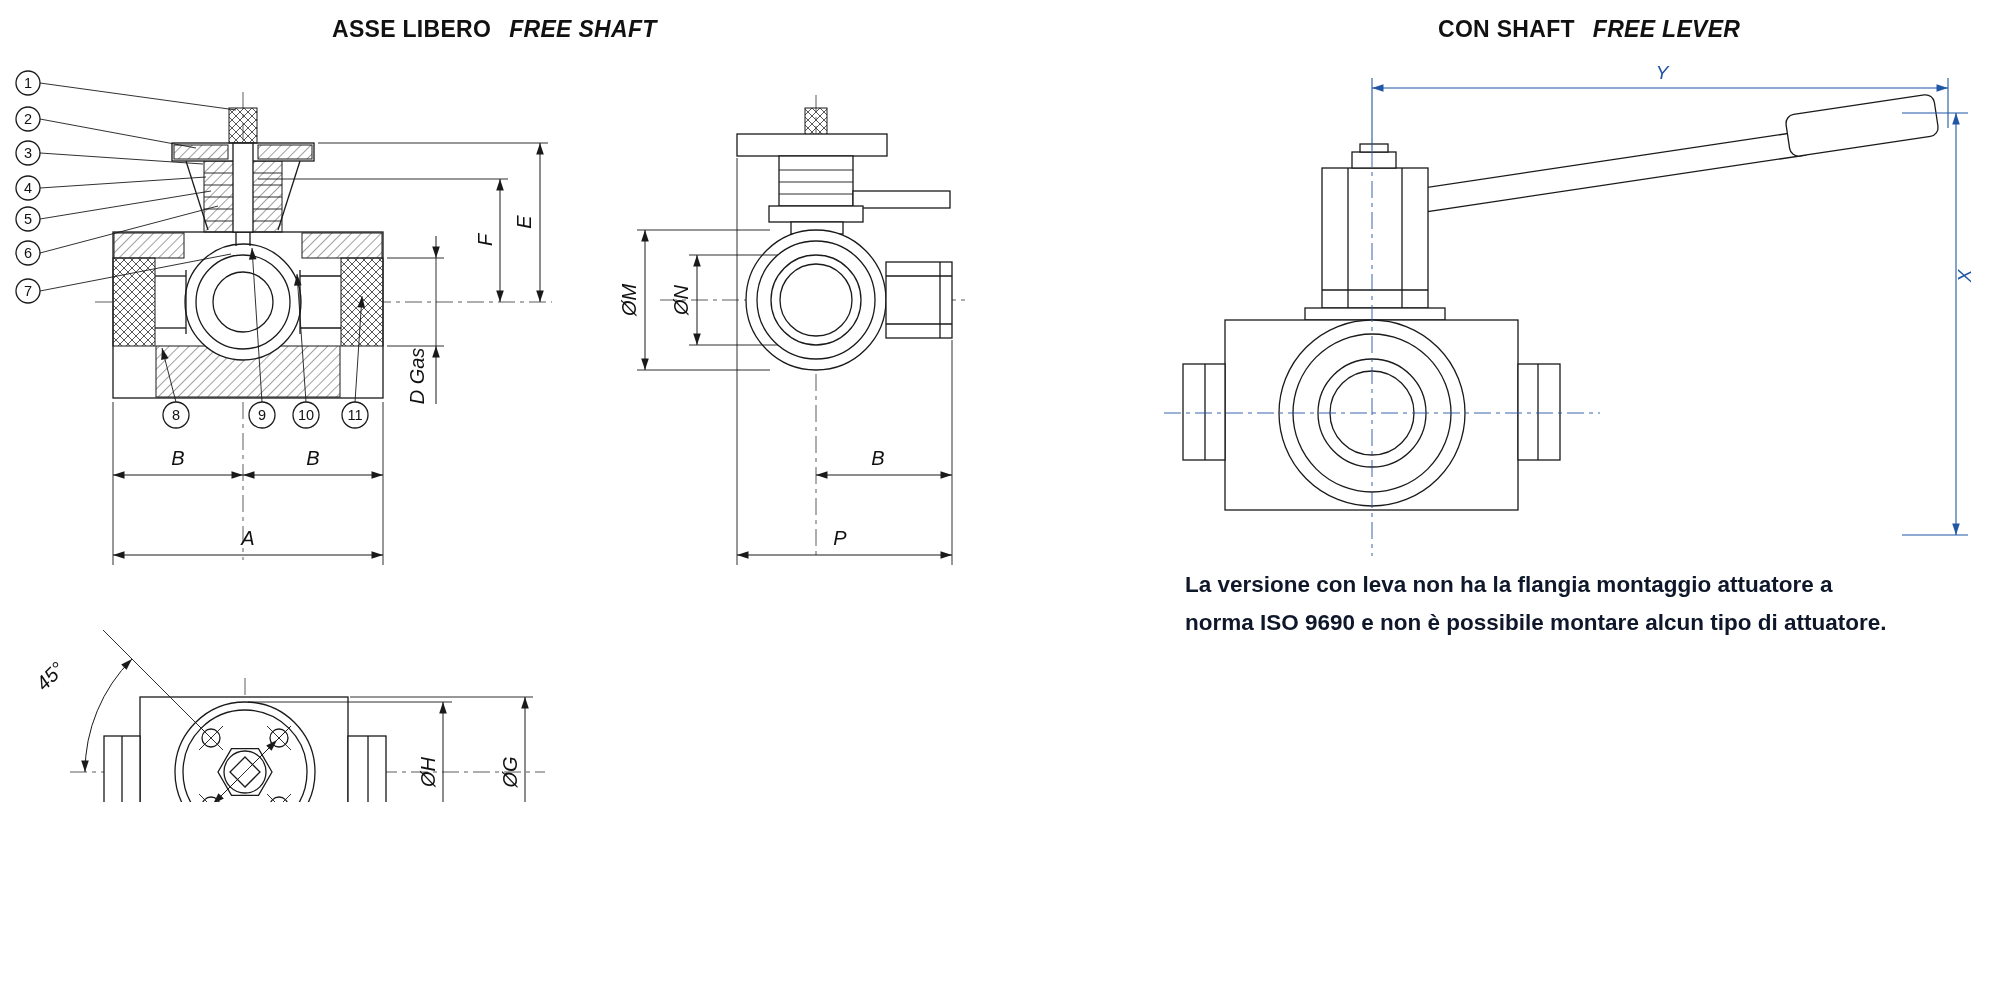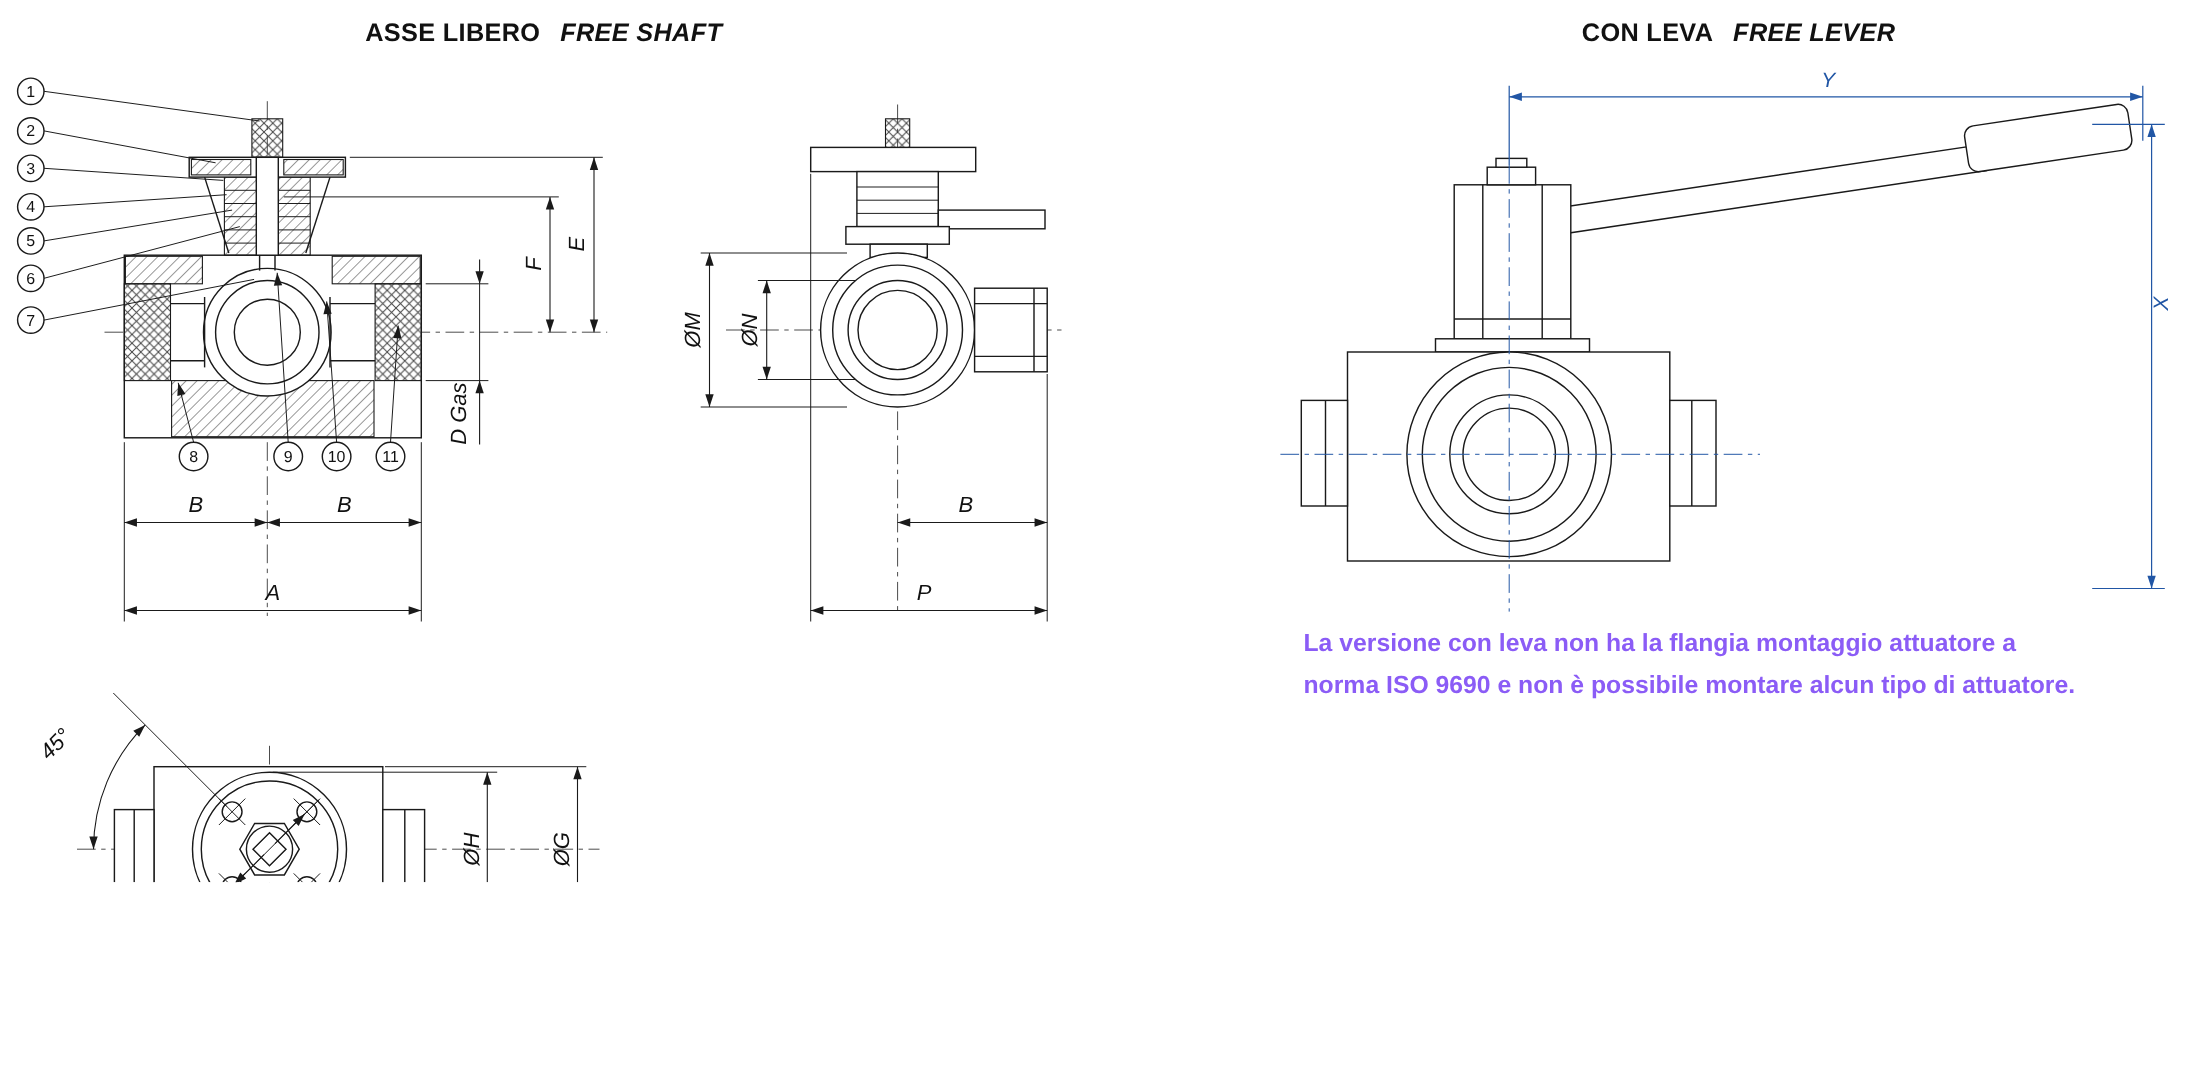--- a/index.html
+++ b/index.html
@@ -2,21 +2,21 @@
 <html><head>
 <meta charset="utf-8">
 <style>
   * { margin:0; padding:0; box-sizing:border-box; }
   html,body { background:#fff; }
   body { font-family:"Liberation Sans", sans-serif; }
   .canvas { position:relative; width:2000px; height:802px; background:#fff; overflow:hidden; }
   .canvas > svg { position:absolute; left:0; top:0; }
   .title { position:absolute; font-size:23px; font-weight:bold; color:#111; white-space:nowrap; letter-spacing:.3px; }
   .title .sub { font-style:italic; margin-left:18px; }
-  .note { position:absolute; width:720px; font-size:22.5px; font-weight:bold; color:#8b5cf6; line-height:38px; }
+  .note { position:absolute; width:720px; font-size:22.5px; font-weight:bold; color:#0f172a; line-height:38px; }
   .note.en { font-style:italic; }
   svg text { font-family:"Liberation Sans", sans-serif; }
   .dlab  { font-size:20px; font-style:italic; fill:#111; text-anchor:middle; }
   .dlabb { font-size:19px; font-style:italic; fill:#2156a5; text-anchor:middle; }
   .cnum  { font-size:14.5px; fill:#111; text-anchor:middle; }
   .ln   { stroke:#1a1a1a; stroke-width:1.3; fill:none; }
   .lnf  { stroke:#1a1a1a; stroke-width:1.3; fill:#fff; }
   .hat  { stroke:#1a1a1a; stroke-width:1; fill:url(#hatch); }
   .xh   { stroke:#1a1a1a; stroke-width:1; fill:url(#xhatch); }
   .thin { stroke:#1a1a1a; stroke-width:.9; fill:none; }
@@ -27,21 +27,21 @@
 </style>
 </head>
 <body>
 
 <div class="canvas">
 
   <div class="title" style="left:332px; top:16px;">
     <span>ASSE LIBERO</span><span class="sub">FREE SHAFT</span>
   </div>
   <div class="title" style="left:1438px; top:16px;">
-    <span>CON LEVA</span><span class="sub">FREE LEVER</span>
+    <span>CON SHAFT</span><span class="sub">FREE LEVER</span>
   </div>
 
   <svg width="2000" height="986" viewBox="0 0 2000 986">
     <defs>
       <pattern id="hatch" width="7" height="7" patternUnits="userSpaceOnUse" patternTransform="rotate(45)">
         <line x1="0" y1="0" x2="0" y2="7" stroke="#444" stroke-width="1"></line>
       </pattern>
       <pattern id="xhatch" width="8" height="8" patternUnits="userSpaceOnUse">
         <path d="M0,0 l8,8 M8,0 l-8,8" stroke="#444" stroke-width=".9"></path>
       </pattern>

